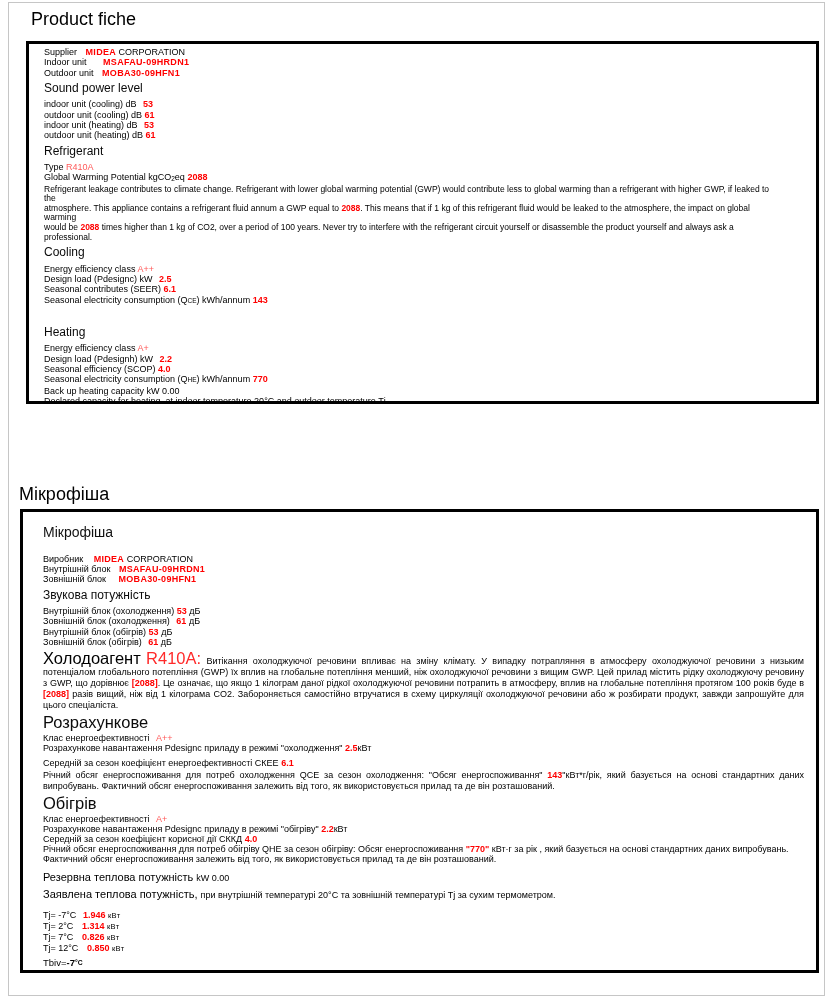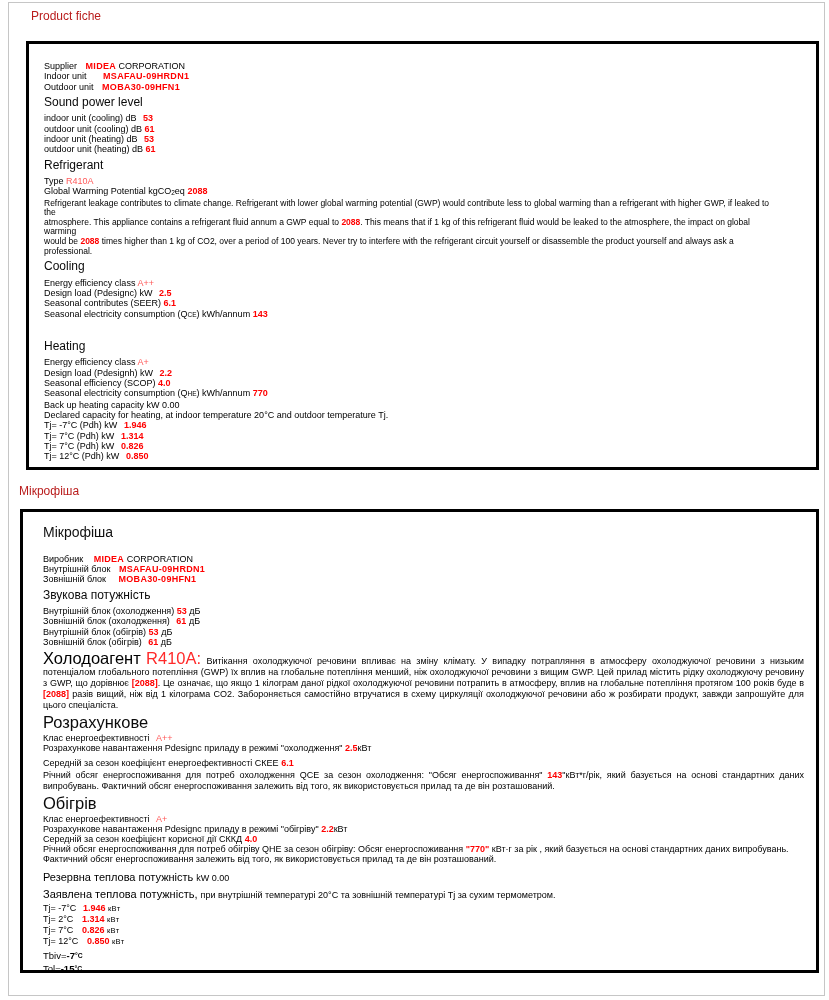--- a/index.html
+++ b/index.html
@@ -5,25 +5,25 @@
   html,body{margin:0;padding:0;}
   body{
     width:829px;height:1000px;background:#ffffff;position:relative;
     font-family:"Liberation Sans","DejaVu Sans",sans-serif;color:#000;
     overflow:hidden;
   }
   .frame{
     position:absolute;left:8px;top:2px;width:817px;height:994px;
     border:1px solid #c6c6c6;background:#fff;box-sizing:border-box;
   }
-  .page-title{position:absolute;font-size:12px;color:#b91c1c;}
+  .page-title{position:absolute;font-size:18px;color:#000000;}
   .page-title.en{left:22px;top:6px;}
   .page-title.uk{left:10px;top:481px;}
   .box{position:absolute;border:3px solid #000;background:#fff;box-sizing:border-box;overflow:hidden;}
-  .box1{left:17px;top:38px;width:793px;height:429px;padding:17px 8px 0 15px;}
+  .box1{left:17px;top:38px;width:793px;height:363px;padding:3px 8px 0 15px;}
   .box2{left:11px;top:506px;width:799px;height:464px;padding:12px 8px 0 20px;}
   .r{font-size:9px;line-height:10.3px;white-space:nowrap;}
   .r2{font-size:9px;line-height:10.2px;white-space:nowrap;}
   .v{color:#ff0000;font-weight:bold;}
   .classv{color:#ff5a5a;}
   .idv{color:#ff0000;font-weight:bold;letter-spacing:0.3px;}
   .h1{font-size:12px;line-height:18.5px;margin:1px 0 2px 0;color:#0a0a0a;}
   .h1uk{font-size:16.5px;line-height:18px;margin:2px 0 2px 0;color:#0a0a0a;}
   .para{font-size:8.5px;line-height:9.6px;color:#000;}
   .jpara{font-size:9px;line-height:11px;text-align:justify;padding-right:4px;margin-top:2px;}
@@ -255,21 +255,21 @@
       <span>Річний обсяг енергоспоживання для потреб обігріву QHE  за сезон обігріву:  Обсяг енергоспоживання</span>
       <span class="v">"770"</span>
       <span>кВт·г за рік , який базується на основі стандартних даних випробувань.</span>
     </div>
     <div class="r2">Фактичний обсяг енергоспоживання залежить від того, як використовується прилад та де він розташований.</div>
 
     <div class="bigsub" style="margin-top:6px;">
       <span>Резервна теплова потужність</span>
       <span class="subnote">kW 0.00</span>
     </div>
-    <div class="bigsub" style="margin-top:5px;margin-bottom:3px;">
+    <div class="bigsub" style="margin-top:5px;margin-bottom:10px;">
       <span>Заявлена теплова потужність,</span>
       <span class="subnote">при внутрішній температурі 20°C та зовнішній температурі Tj за сухим термометром.</span>
     </div>
 
     <div class="r2">
       <span>Tj= -7°C</span>
       <span class="v mL4">1.946</span>
       <span class="ukunit">кВт</span>
     </div>
     <div class="r2">

